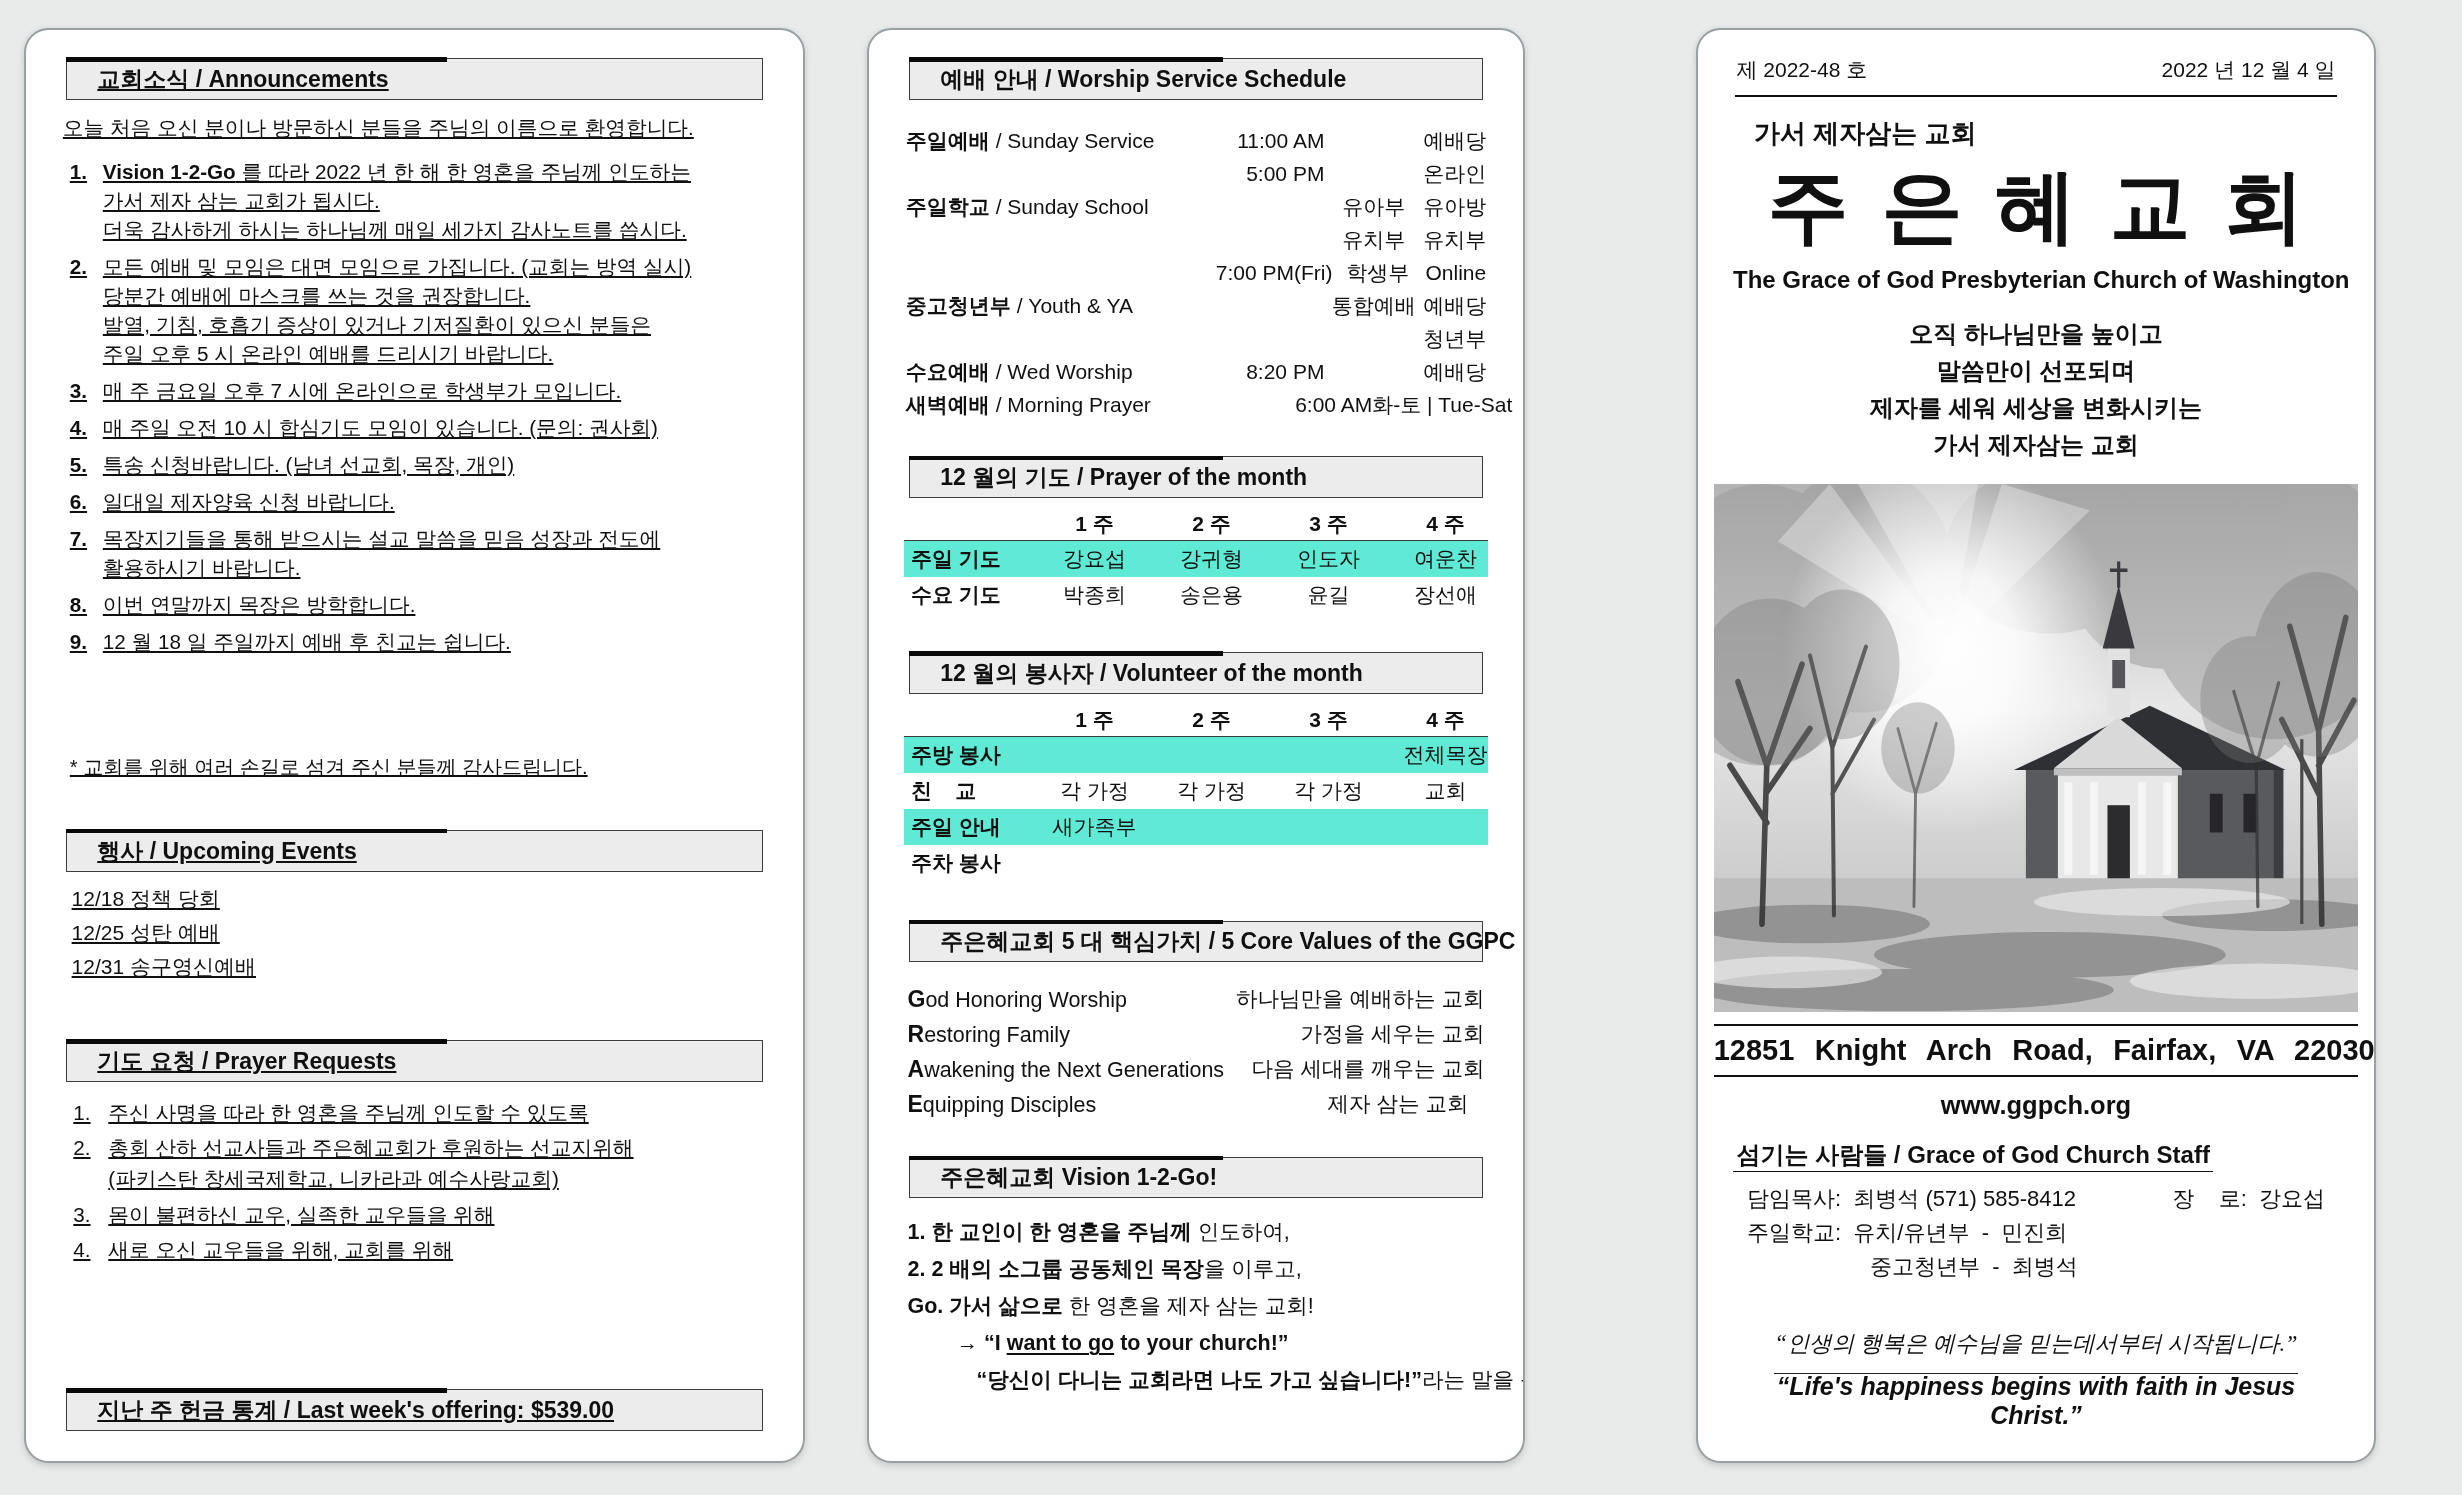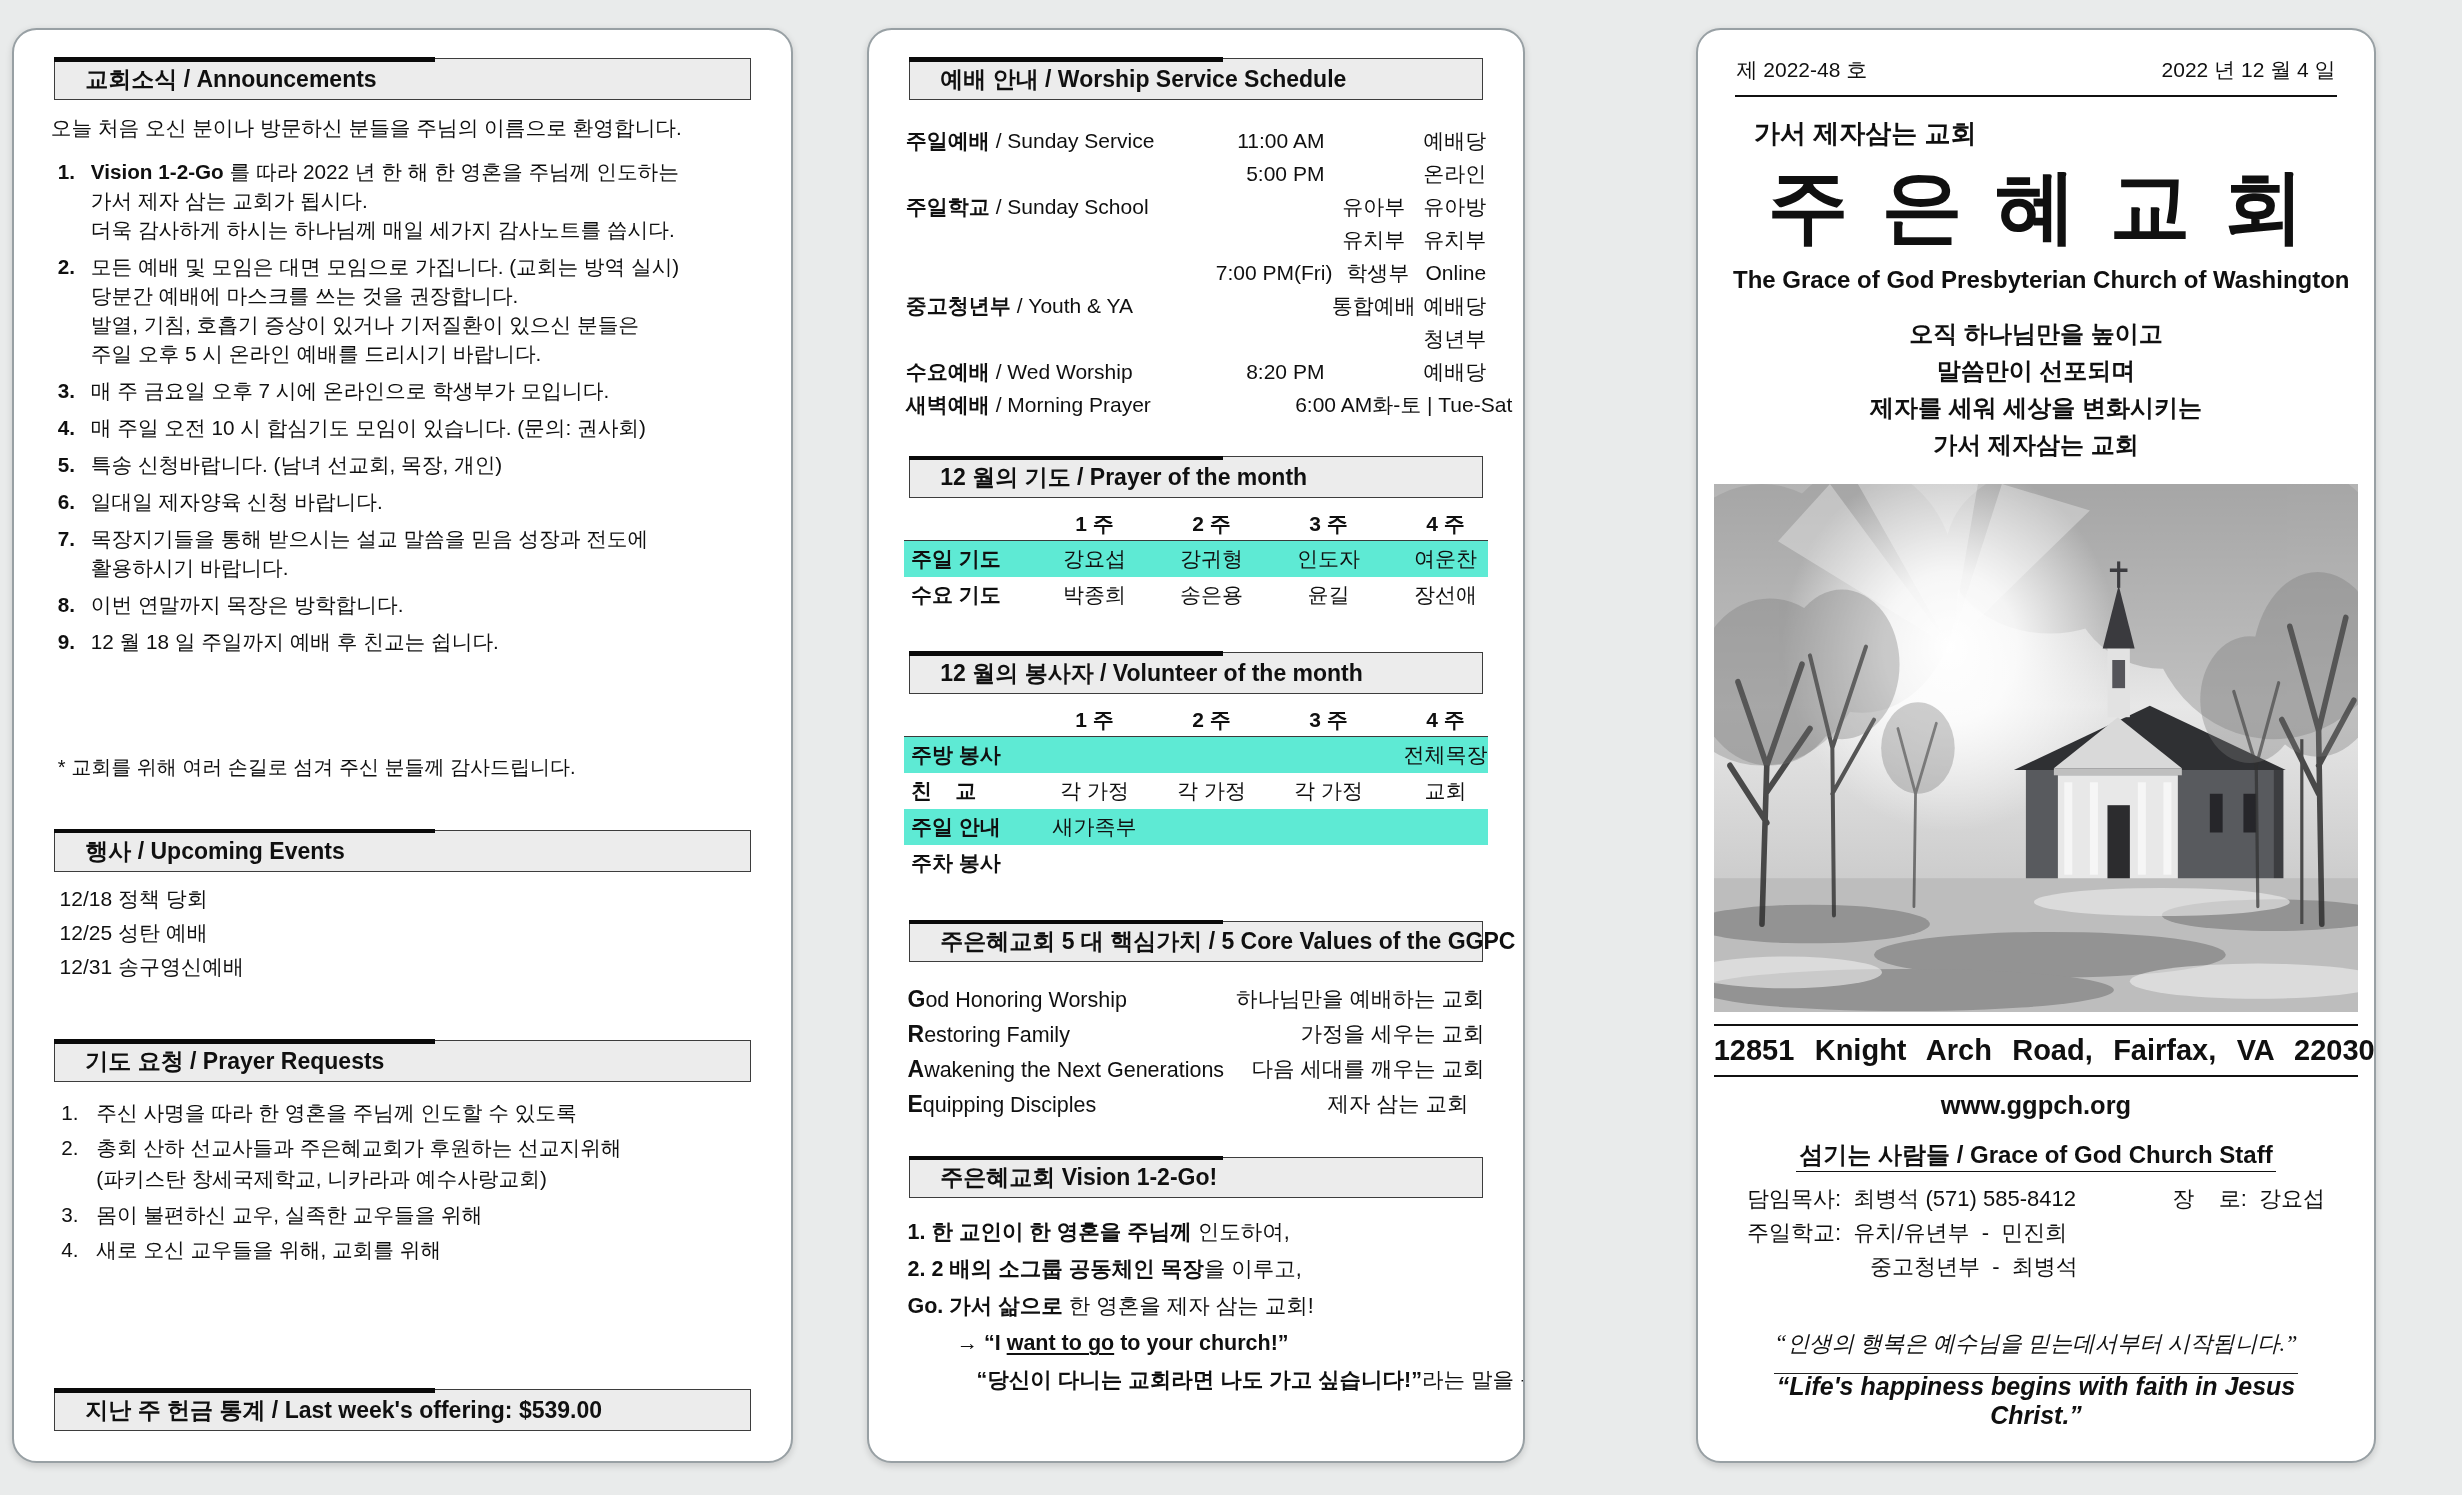--- a/index.html
+++ b/index.html
@@ -13,21 +13,21 @@
   .panel {
     position:absolute; top:28px; height:1435px;
     background:#ffffff;
     border:2.2px solid #98a0a4;
     border-radius:24.6px;
     box-shadow:0 2.6px 7px rgba(0,0,0,.15);
     padding:28px 35px 30px;
     display:flex; flex-direction:column;
     overflow:hidden;
   }
-  #panel-left   { left:12px;   width:781px; }
+  #panel-left   { left:24px;   width:781px;text-decoration:underline; }
   #panel-middle { left:867px;  width:658px; }
   #panel-right  { left:1696px; width:680px; padding:24.6px 35px 28px; }
 
   .section-header {
     position:relative;
     border:1.8px solid #3d3d3d;
     background:#ececec;
     font-weight:bold; font-size:23px; line-height:1;
     padding:8.8px 10.6px 8px 30px;
     margin:0 5.3px;
@@ -102,21 +102,21 @@
   .mission { text-align:center; font-size:24px; font-weight:bold; line-height:37px; margin-top:21px; }
   .photo { margin:21px -19.3px 0; height:528px; }
   .photo svg { display:block; width:100%; height:100%; }
   .address {
     margin:12.3px -19.3px 0;
     border-top:2.6px solid #111; border-bottom:2.6px solid #111;
     text-align:center; font-weight:bold; font-size:29px;
     padding:8px 0; word-spacing:12.3px; white-space:nowrap;
   }
   .website { text-align:center; font-weight:bold; font-size:25.5px; margin-top:14px; }
-  .staff-title { text-align:center; font-size:24px; font-weight:bold; margin-top:19.3px; }
+  .staff-title { text-align:left; font-size:24px; font-weight:bold; margin-top:19.3px; }
   .staff-title span { border-bottom:1.8px solid #111; padding:0 3.5px 2.6px; }
   .staff-block { font-size:22px; margin-top:10.6px; line-height:34px; }
   .staff-row1 { display:flex; justify-content:space-between; padding:0 14px; white-space:pre; }
   .staff-row2 { padding-left:14px; white-space:pre; }
   .staff-row3 { padding-left:137px; white-space:pre; }
   .quotes { margin-top:auto; text-align:center; padding-bottom:3.5px; }
   .quote-kr { font-size:22.4px; font-style:italic; font-family:"Liberation Serif","DejaVu Serif",serif; }
   .quote-kr span { border-bottom:1.8px solid #222; padding-bottom:17px; }
   .quote-en { font-size:25px; font-weight:bold; font-style:italic; margin-top:12.3px; }
 </style>

